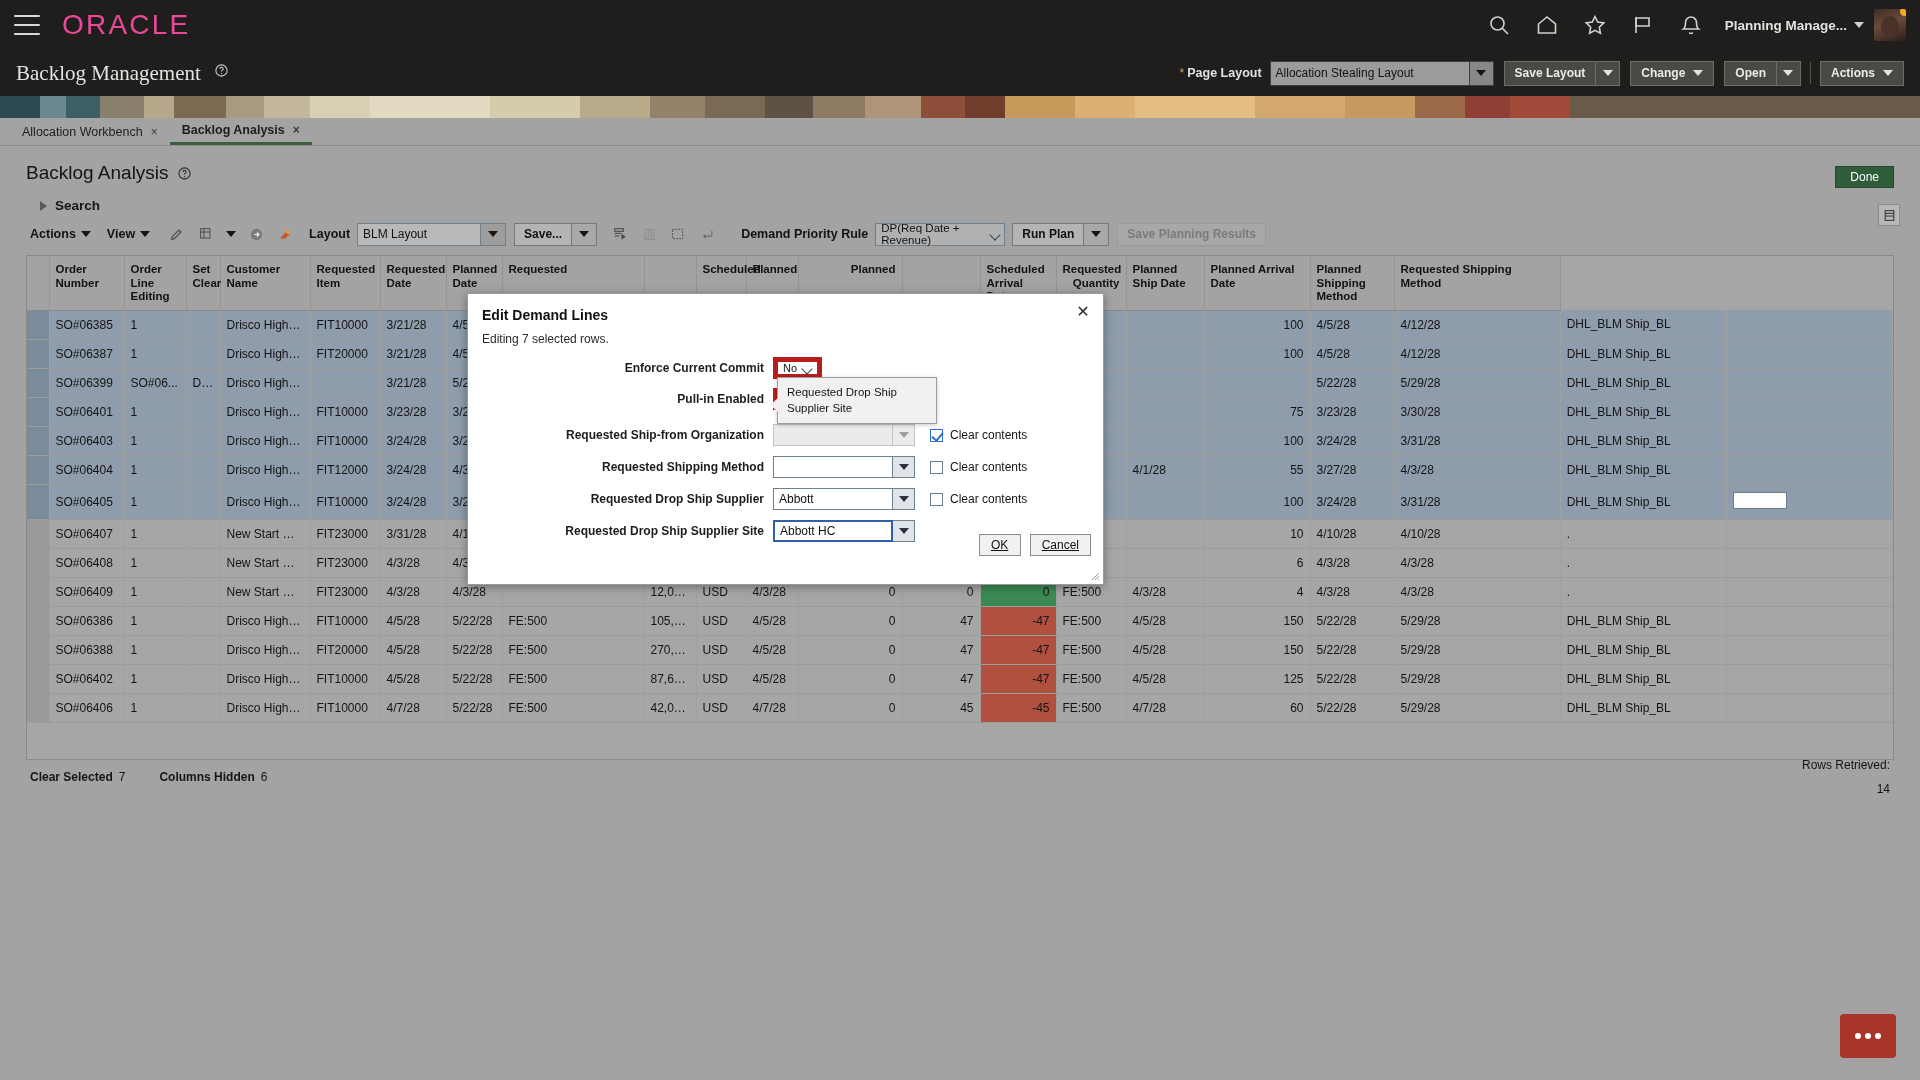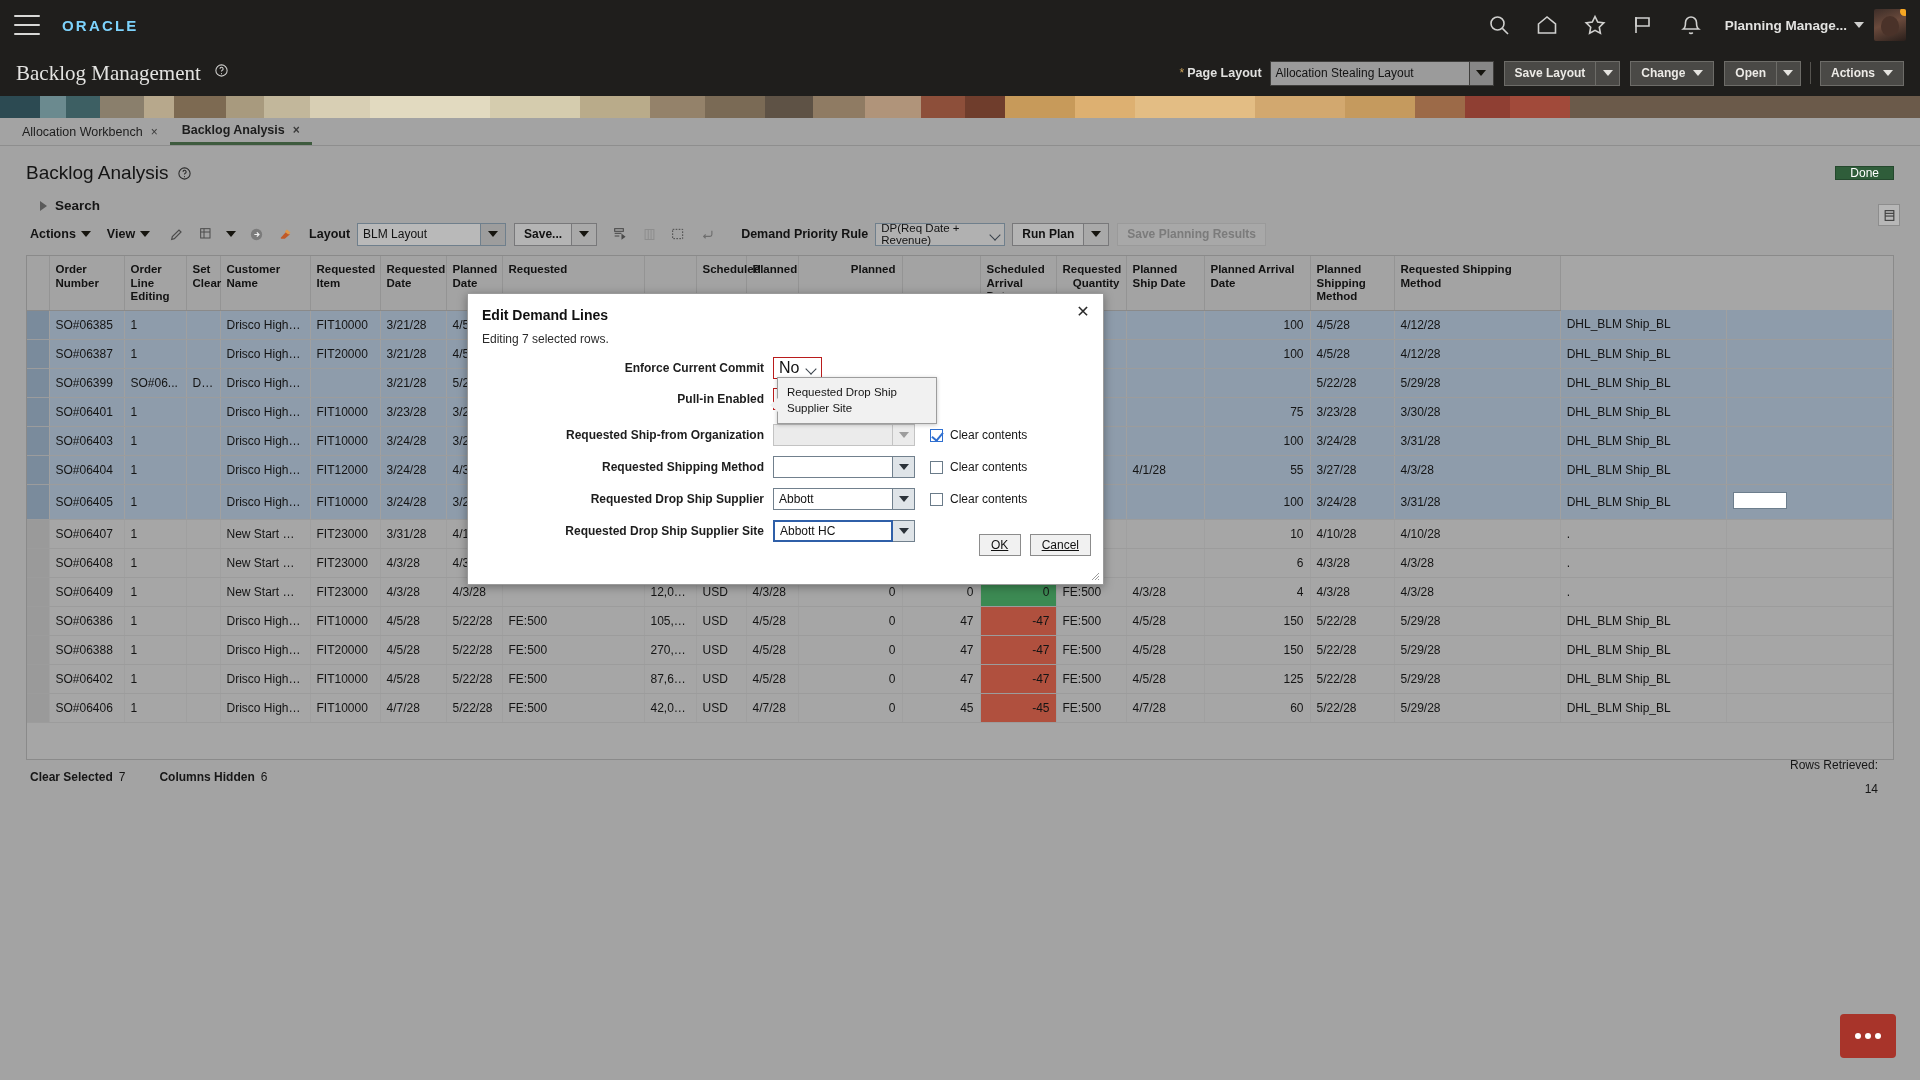--- a/index.html
+++ b/index.html
@@ -16,21 +16,21 @@
 
   
   .global-header {
     height:50px; background:#1f1e1c;
     display:flex; align-items:center; padding:0 14px;
     position:relative; z-index:5;
   }
   .hamburger { width:26px; height:20px; display:flex; flex-direction:column;
     justify-content:space-between; cursor:pointer; margin-right:22px; }
   .hamburger i { display:block; height:2px; background:#d8d8d6; border-radius:1px; }
-  .oracle-logo { color:#7dd3fc; font-size:15px; letter-spacing:2.2px; font-weight:700;
+  .oracle-logo { color:#ec4899; font-size:28px; letter-spacing:2.2px; font-weight:400;
     font-family:"Liberation Sans", sans-serif; }
   .gh-spacer { flex:1; }
   .gh-icons { display:flex; align-items:center; gap:24px; }
   .gh-ico { width:24px; height:24px; cursor:pointer; display:block; }
   .gh-user { display:flex; align-items:center; gap:7px; margin-left:22px; cursor:pointer; }
   .gh-user-name { color:#e2e2e0; font-size:13.5px; font-weight:bold; }
   .gh-caret { width:0;height:0;border-left:5px solid transparent;border-right:5px solid transparent;
     border-top:6px solid #cfcfcd; }
   .avatar { width:32px; height:32px; margin-left:10px; border-radius:2px;
     background:linear-gradient(160deg,#3c2d28 0%,#6a4a3c 45%,#2a1f1b 100%);
@@ -89,21 +89,21 @@
     font-size:12.5px; color:#1d1d1d; cursor:pointer; }
   .tab.active { font-weight:bold; border-bottom:3px solid #3e5b3e; }
   .tab-x { font-size:12px; color:#3a3a3a; cursor:pointer; }
 
   
   .content { position:relative; background:#a3a3a3; height:calc(1080px - 50px - 46px - 22px - 28px); }
   .ba-title-row { display:flex; align-items:center; padding:16px 26px 0 26px; }
   .ba-title { font-size:19px; color:#141414; }
   .ba-help { margin-left:8px; }
   .done-btn {
-    position:absolute; right:26px; top:20px; height:14px; padding:0 14px;
+    position:absolute; right:26px; top:20px; height:22px; padding:0 14px;
     background:#2f5d3a; color:#fff; font-size:12px; border:1px solid #24482d;
     display:flex; align-items:center; cursor:pointer;
   }
   .right-rail {
     position:absolute; right:20px; top:58px; width:22px; height:22px;
     background:#b7b7b7; border:1px solid #8d8d8d;
     display:flex;align-items:center;justify-content:center; cursor:pointer;
   }
 
   .search-row { display:flex; align-items:center; padding:14px 0 0 40px; }
@@ -164,40 +164,40 @@
   td.green { background:#3c8a53; color:#fff; text-align:right; font-weight:normal; }
   td.red { background:#b0503e; color:#fff; text-align:right; }
   td.redtext { color:#a03020; text-align:right; }
   td.zero { color:#2d6b3d; text-align:right; }
   .cell-input { width:54px; height:17px; background:#fff; border:1px solid #6d7e8d; display:inline-block; }
 
   .tbl-footer { display:flex; align-items:center; padding:10px 0 0 30px; font-size:12px; color:#161616; }
   .tf-item { margin-right:34px; }
   .tf-item b { font-weight:bold; }
   .tf-num { font-weight:normal; margin-left:6px; }
-  .rows-retr { position:absolute; right:42px; }
+  .rows-retr { position:absolute; right:30px; }
 
   
   .modal {
     position:absolute; left:467px; top:293px; width:637px; height:292px;
     background:#fff; border:1px solid #9a9a9a;
     box-shadow:0 2px 9px rgba(0,0,0,0.34); z-index:40;
   }
   .modal-head { display:flex; align-items:flex-start; padding:13px 14px 0 14px; }
   .modal-title { font-size:14px; font-weight:bold; color:#111; }
   .modal-close { position:absolute; right:11px; top:9px; width:18px;height:18px;
     display:flex;align-items:center;justify-content:center; cursor:pointer;
     font-size:16px; color:#2b2b2b; line-height:1; }
   .modal-sub { font-size:12px; color:#2a2a2a; padding:9px 0 0 14px; }
   .form { padding:11px 0 0 0; }
   .frow { display:flex; align-items:center; margin-bottom:9px; }
   .flabel { width:305px; text-align:right; font-size:12px; font-weight:bold; color:#1d1d1d;
     padding-right:9px; }
   .fsel {
-    height:22px; background:#fff; border:1px solid #b91c1c; font-size:16px; color:#131313;
+    height:22px; background:#fff; border:5px solid #b91c1c; font-size:11px; color:#131313;
     display:flex; align-items:center; justify-content:space-between; padding:0 4px 0 5px;
   }
   .chev { width:11px;height:11px; position:relative; }
   .chev::after{ content:""; position:absolute; left:1px; top:2px; width:7px;height:7px;
     border-right:1.6px solid #39424a; border-bottom:1.6px solid #39424a;
     transform:rotate(45deg); }
   .lov {
     height:22px; border:1px solid #71808d; background:#fff; display:flex; align-items:center;
     font-size:12px; color:#131313; padding:0 5px; flex:1;
   }

